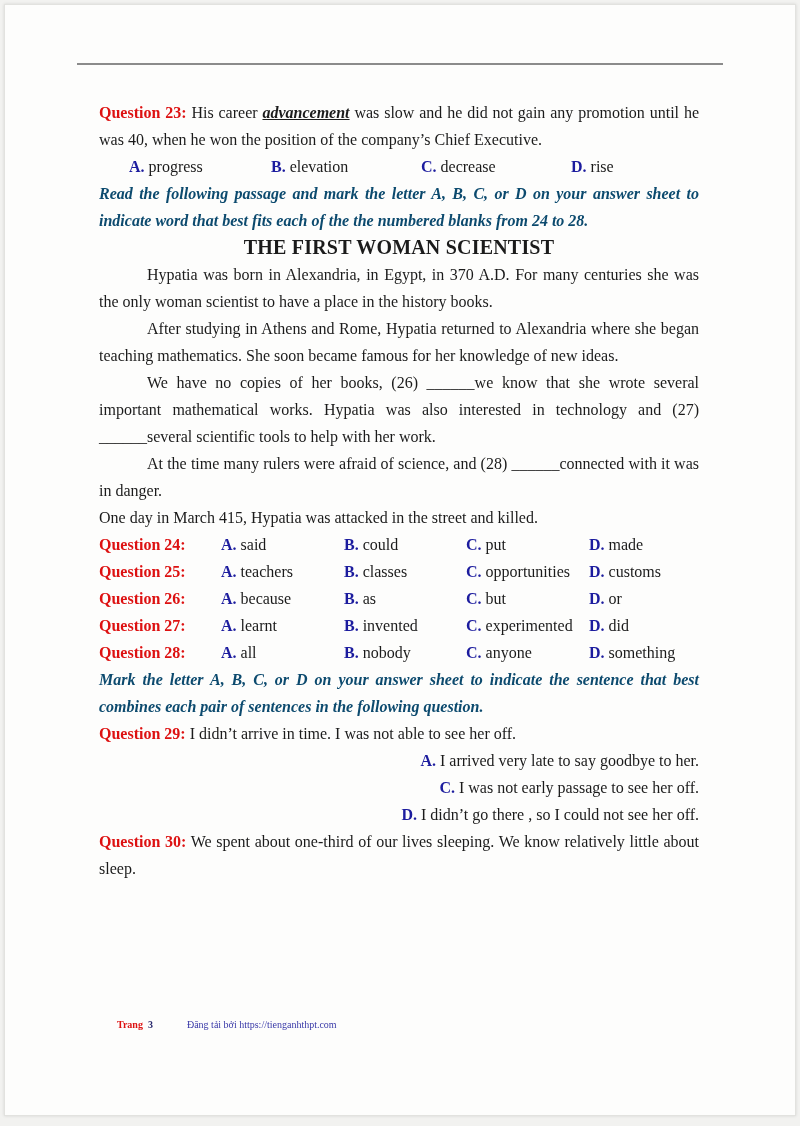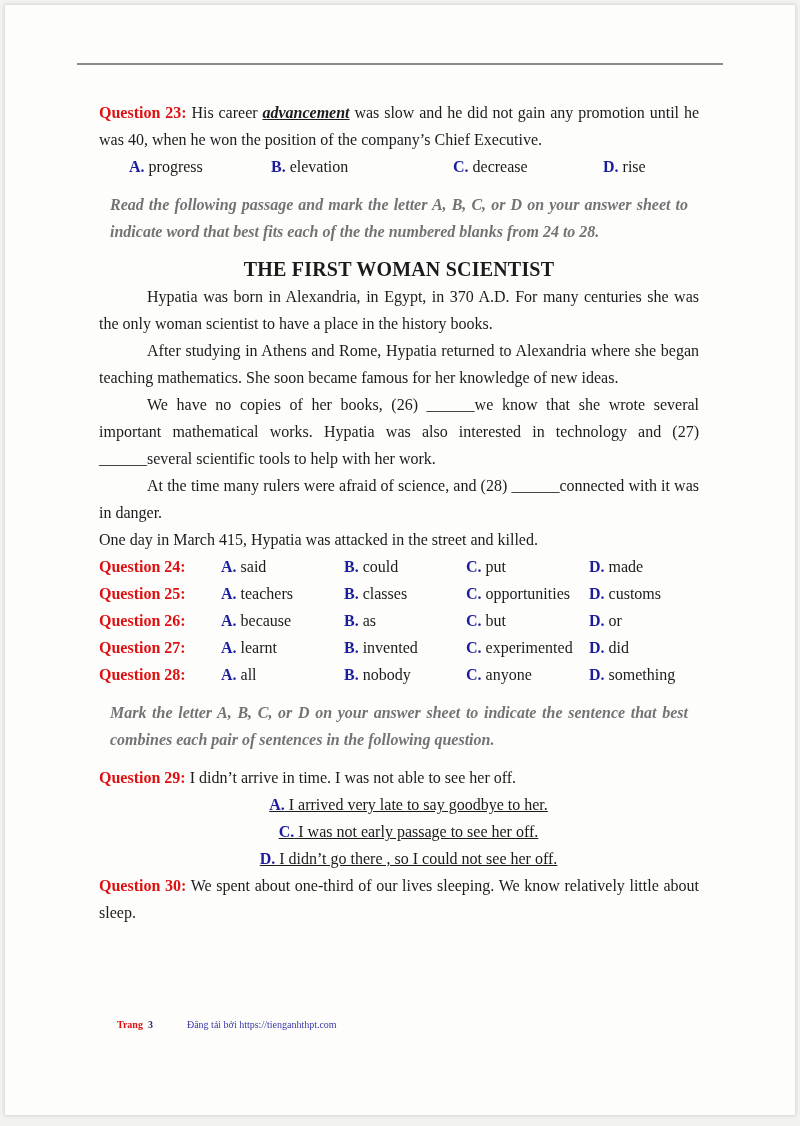--- a/index.html
+++ b/index.html
@@ -21,36 +21,36 @@
   }
   .content{
     position:absolute;left:94px;top:94px;width:600px;
     font-size:16px;line-height:27px;color:#1b1b1b;
   }
   p{margin:0;text-align:justify;}
   .q-label{color:#dd1111;font-weight:bold;}
   .opt-letter{color:#1c1c9e;font-weight:bold;}
   .keyword{font-weight:bold;font-style:italic;text-decoration:underline;}
   .instruction{
-    color:#737373;font-weight:bold;font-style:italic;text-align:justify;margin:11px;
+    color:#0c4a6e;font-weight:bold;font-style:italic;text-align:justify;margin:0;
   }
   .passage-title{
     text-align:center;font-weight:bold;margin:0;font-size:20px;letter-spacing:.2px;
   }
   
   .opt-row{display:flex;padding-left:30px;}
   .opt-row .opt{white-space:nowrap;}
   .opt-row .opt:nth-child(1){width:142px;}
   .opt-row .opt:nth-child(2){width:150px;}
-  .opt-row .opt:nth-child(3){width:150px;margin-left:32px;}
+  .opt-row .opt:nth-child(3){width:150px;}
   
   .mc-row{display:grid;grid-template-columns:122px 123px 122px 123px auto;}
   .mc-row .cell{white-space:nowrap;overflow:visible;}
   
-  .stack-opt{padding-left:19px;text-align:center;text-decoration:underline;}
+  .stack-opt{padding-left:19px;text-align:right;}
   .footer{
     position:absolute;left:112px;top:1008px;width:600px;
     font-size:10px;line-height:24px;white-space:nowrap;
   }
   .footer .page-label{color:#dd1111;font-weight:bold;}
   .footer .page-number{color:#26266b;font-weight:bold;margin-left:5px;}
   .footer .source{color:#3a3aa8;margin-left:34px;}
 </style>
 </head>
 <body>

